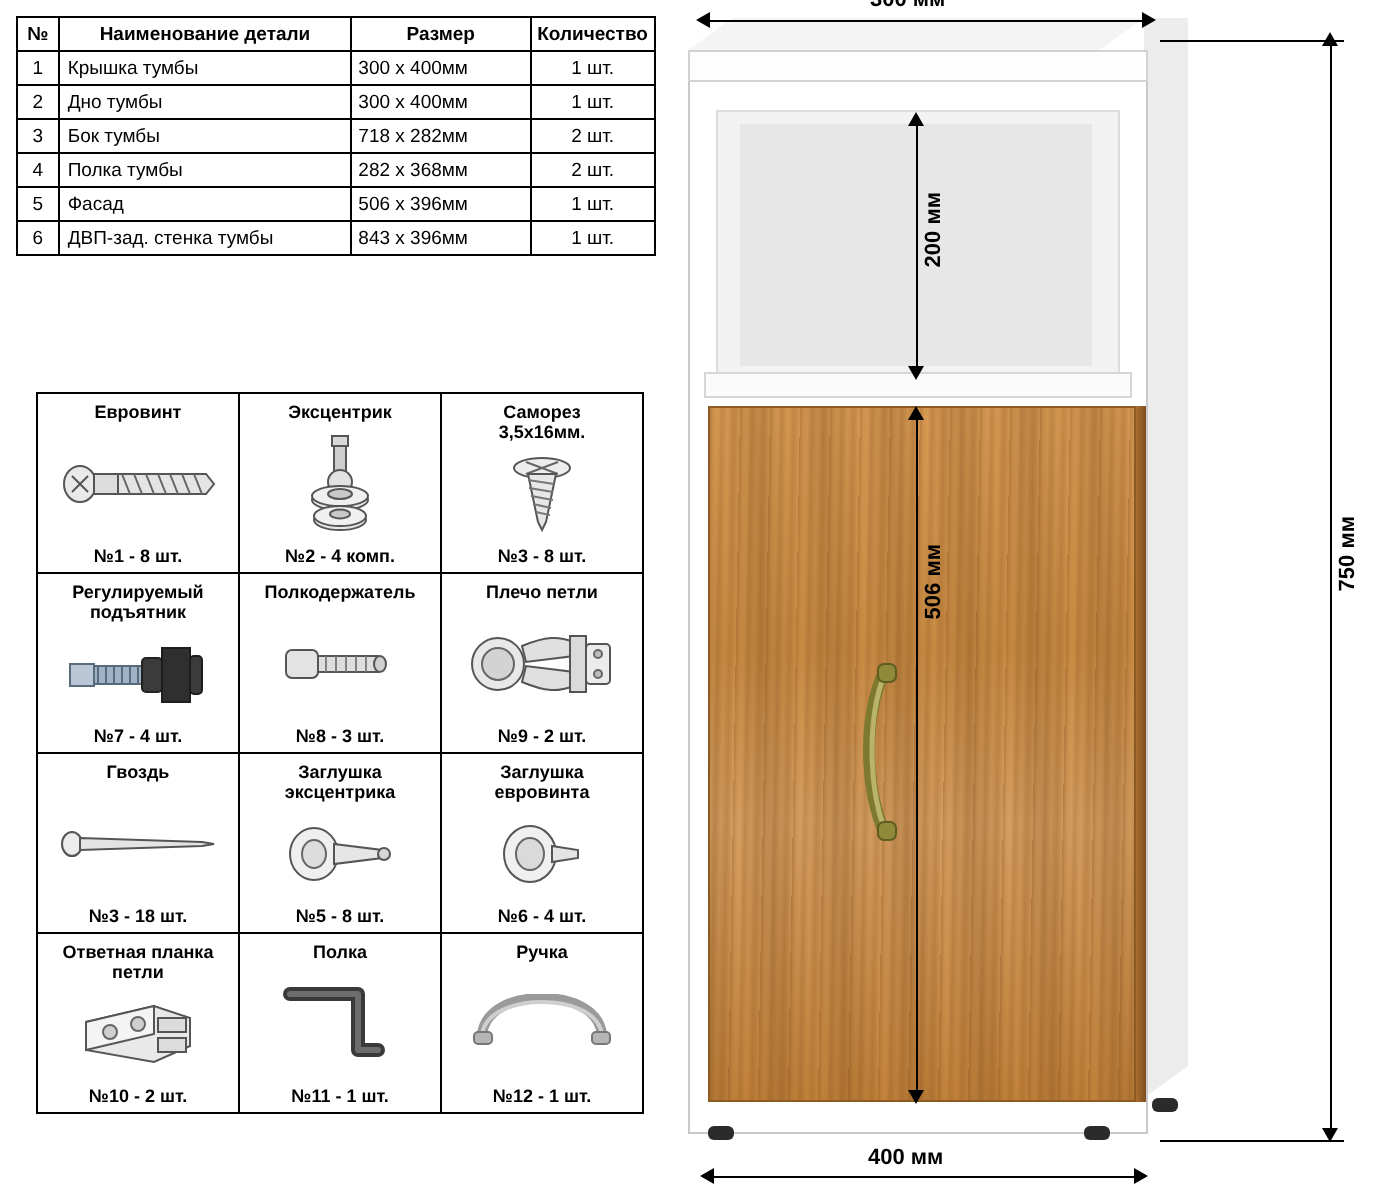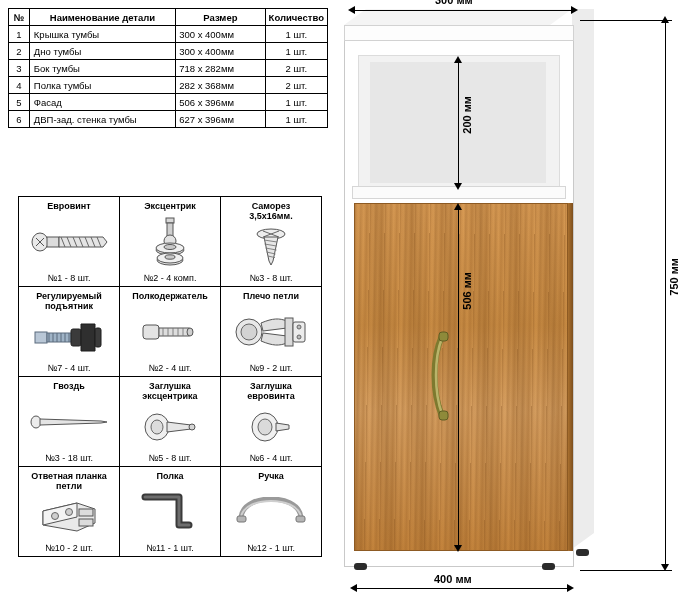--- a/index.html
+++ b/index.html
@@ -56,21 +56,21 @@
   }
   .hw-title{
     font-size:9px;font-weight:bold;line-height:10px;
     min-height:10px;
   }
   .hw-art{
     flex:1;display:flex;align-items:center;justify-content:center;
     width:100%;
   }
   .hw-code{
-    font-size:9px;font-weight:normal;line-height:10px;
+    font-size:9px;font-weight:bold;line-height:10px;
   }
 
   
   #cabinet-figure{
     position:absolute;left:330px;top:0;width:370px;height:602px;
   }
   .cab-body{
     position:absolute;left:14px;top:25px;width:228px;height:540px;
     background:#ffffff;border:1px solid #c9c9c9;
     box-shadow:0 0 0 0 #000;
@@ -207,21 +207,21 @@
     </tr>
     <tr>
       <td class="num">5</td>
       <td class="name">Фасад</td>
       <td class="size">506 х 396мм</td>
       <td class="qty">1 шт.</td>
     </tr>
     <tr>
       <td class="num">6</td>
       <td class="name">ДВП-зад. стенка тумбы</td>
-      <td class="size">627 х 396мм</td>
+      <td class="size">843 х 396мм</td>
       <td class="qty">1 шт.</td>
     </tr>
   </tbody>
 </table>
 
 <table id="hardware-grid">
   <tbody>
       <tr>
 
     <td>
@@ -315,21 +315,21 @@
         <div class="hw-art">
           <svg width="70" height="26" viewBox="0 0 70 26">
             <rect x="8" y="6" width="16" height="14" rx="3" fill="#e3e3e3" stroke="#555"></rect>
             <rect x="24" y="9" width="30" height="8" fill="#dedede" stroke="#555"></rect>
             <g stroke="#777" stroke-width="0.9">
               <path d="M28,9 v8 M33,9 v8 M38,9 v8 M43,9 v8 M48,9 v8"></path>
             </g>
             <ellipse cx="55" cy="13" rx="3" ry="4" fill="#cfcfcf" stroke="#555"></ellipse>
           </svg>
         </div>
-        <div class="hw-code">№2 - 4 шт.</div>
+        <div class="hw-code">№8 - 3 шт.</div>
       </div>
     </td>
 
     <td>
       <div class="hw-cell">
         <div class="hw-title">Плечо петли</div>
         <div class="hw-art">
           <svg width="76" height="48" viewBox="0 0 76 48">
             <circle cx="16" cy="24" r="13" fill="#e8e8e8" stroke="#555"></circle>
             <circle cx="16" cy="24" r="8" fill="#d3d3d3" stroke="#666"></circle>

